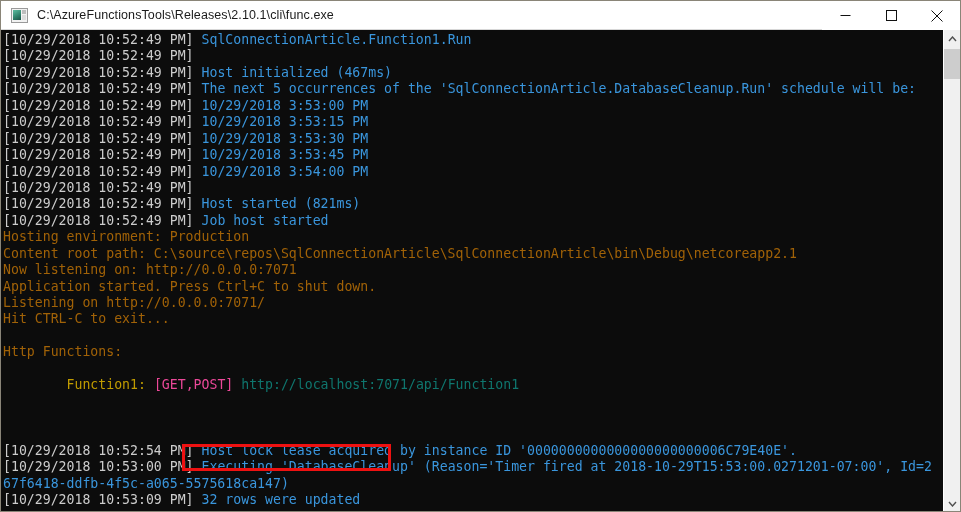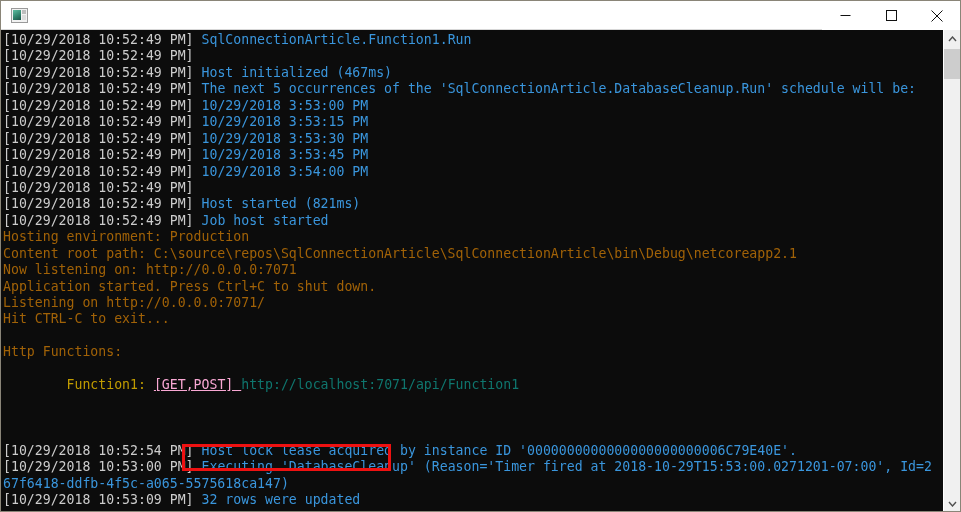--- a/index.html
+++ b/index.html
@@ -111,21 +111,21 @@
     font-size: 13.2px;
     line-height: 16.45px;
     letter-spacing: 0px;
     white-space: pre;
   }
   .ln { height: 16.45px; }
   .ts   { color: #cccccc; }
   .cy   { color: #3a96dd; }
   .wh   { color: #a16207; }
   .yl   { color: #c19c00; }
-  .gn   { color: #f9a8d4; text-decoration: underline; }
+  .gn   { color: #ec4899; }
   .gnb  { color: #0f766e; }
 
   
   .redbox {
     position: absolute;
     left: 181px;
     top: 443px;
     width: 209px;
     height: 27px;
     border: 3px solid #ee1111;
@@ -170,20 +170,21 @@
 
 <div id="app">
 
   <div class="titlebar">
     <div class="title-icon">
       <div class="frame"></div>
       <div class="gradsq"></div>
       <div class="bar1"></div>
       <div class="bar2"></div>
     </div>
+    <div class="title-text">C:\AzureFunctionsTools\Releases\2.10.1\cli\func.exe</div>
 
     <div class="winbtns">
       <div class="winbtn">
         <svg width="11" height="11" viewBox="0 0 11 11">
           <line x1="0.5" y1="5.5" x2="10.5" y2="5.5" stroke="#111111" stroke-width="1"></line>
         </svg>
       </div>
       <div class="winbtn">
         <svg width="11" height="11" viewBox="0 0 11 11">
           <rect x="0.5" y="0.5" width="10" height="10" fill="none" stroke="#111111" stroke-width="1"></rect>

